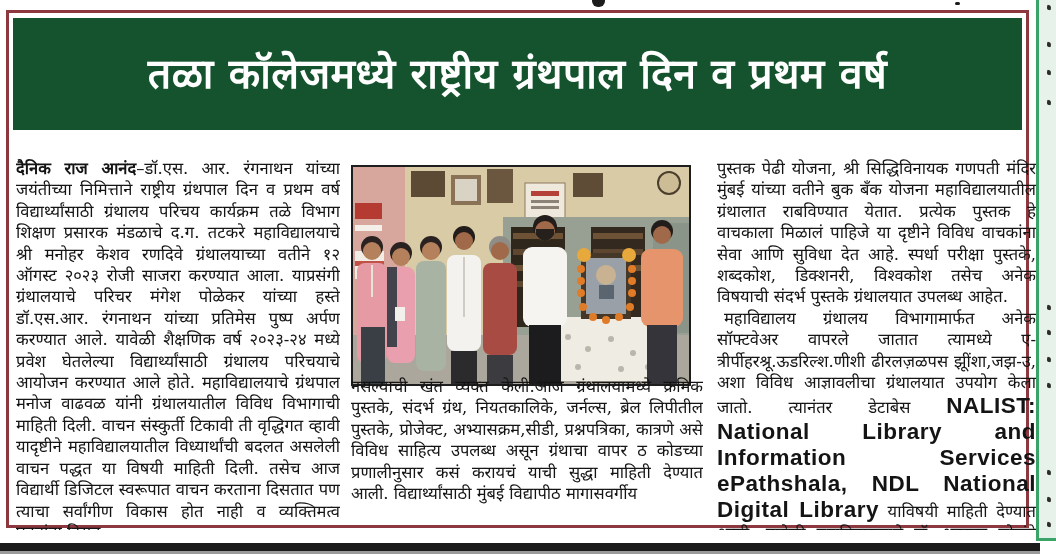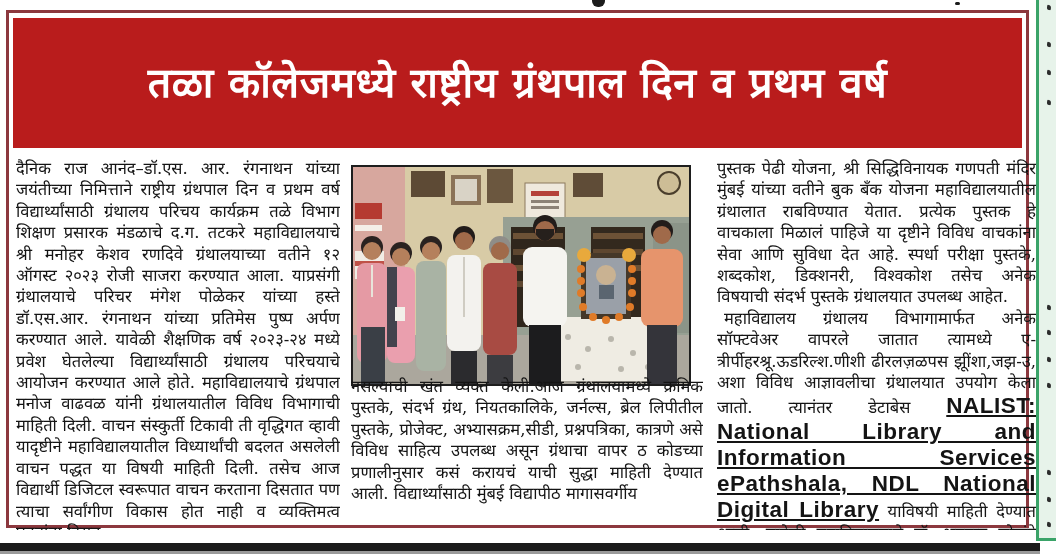--- a/index.html
+++ b/index.html
@@ -29,22 +29,22 @@
 
   
   .article {
     position:absolute; left:6px; top:10px; width:1023px; height:518px;
     border:3px solid #8c383e;
     background:#ffffff;
   }
 
   
   .headline-box {
-    position:absolute; left:4px; top:5px; width:1009px; height:130px;
-    background:#b91c1c;
+    position:absolute; left:4px; top:5px; width:1009px; height:112px;
+    background:#14532d;
     color:#ffffff;
     display:flex; flex-direction:column; justify-content:center; align-items:flex-start;
     text-align:center;
     font-weight:bold;
     font-size:41px;
     line-height:61px;
     letter-spacing:0.5px;
   }
   .headline-box .hl { width:100%; white-space:nowrap; overflow:hidden; }
 
@@ -52,27 +52,26 @@
   .col {
     position:absolute; top:145px; height:372px; overflow:hidden;
     font-size:16.5px; line-height:21.4px;
     text-align:justify;
     color:#141414;
   }
   .col p { text-align:justify; }
   .col-left  { left:7px;   width:324px; }
   .col-mid   { left:342px; top:363px; height:142px; width:352px; }
   .col-right { left:708px; width:319px; }
-  .lead-bold { font-weight:normal; }
+  .lead-bold { font-weight:bold; }
   .para-gap { margin-top:0; text-indent:7px; }
   .latin {
     font-family:"Liberation Sans", sans-serif;
     font-size:22.5px; line-height:26px; font-weight:600;
     letter-spacing:0.5px;
-    text-decoration:underline;
   }
 
   
   .photo {
     position:absolute; left:342px; top:152px; width:340px; height:221px;
     border:2px solid #1e1e1e;
     background:#c9bd9c;
   }
   .photo svg { display:block; width:100%; height:100%; }
 

